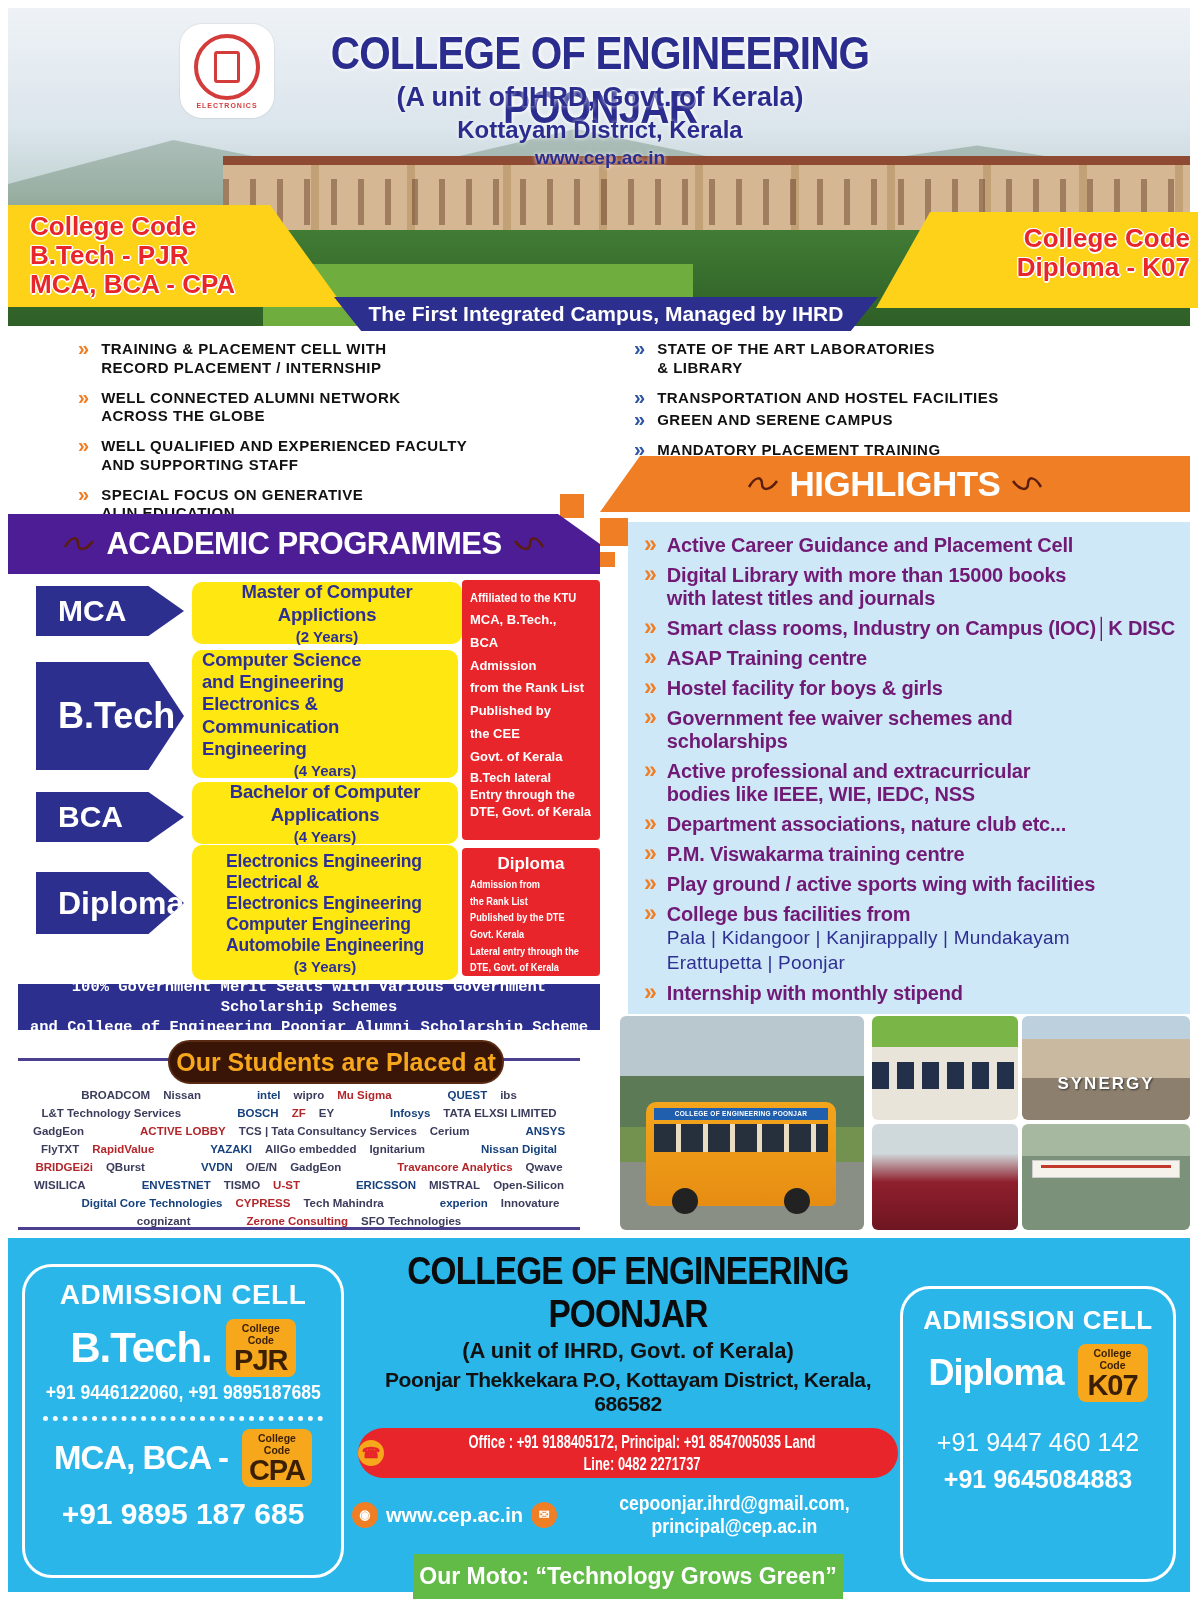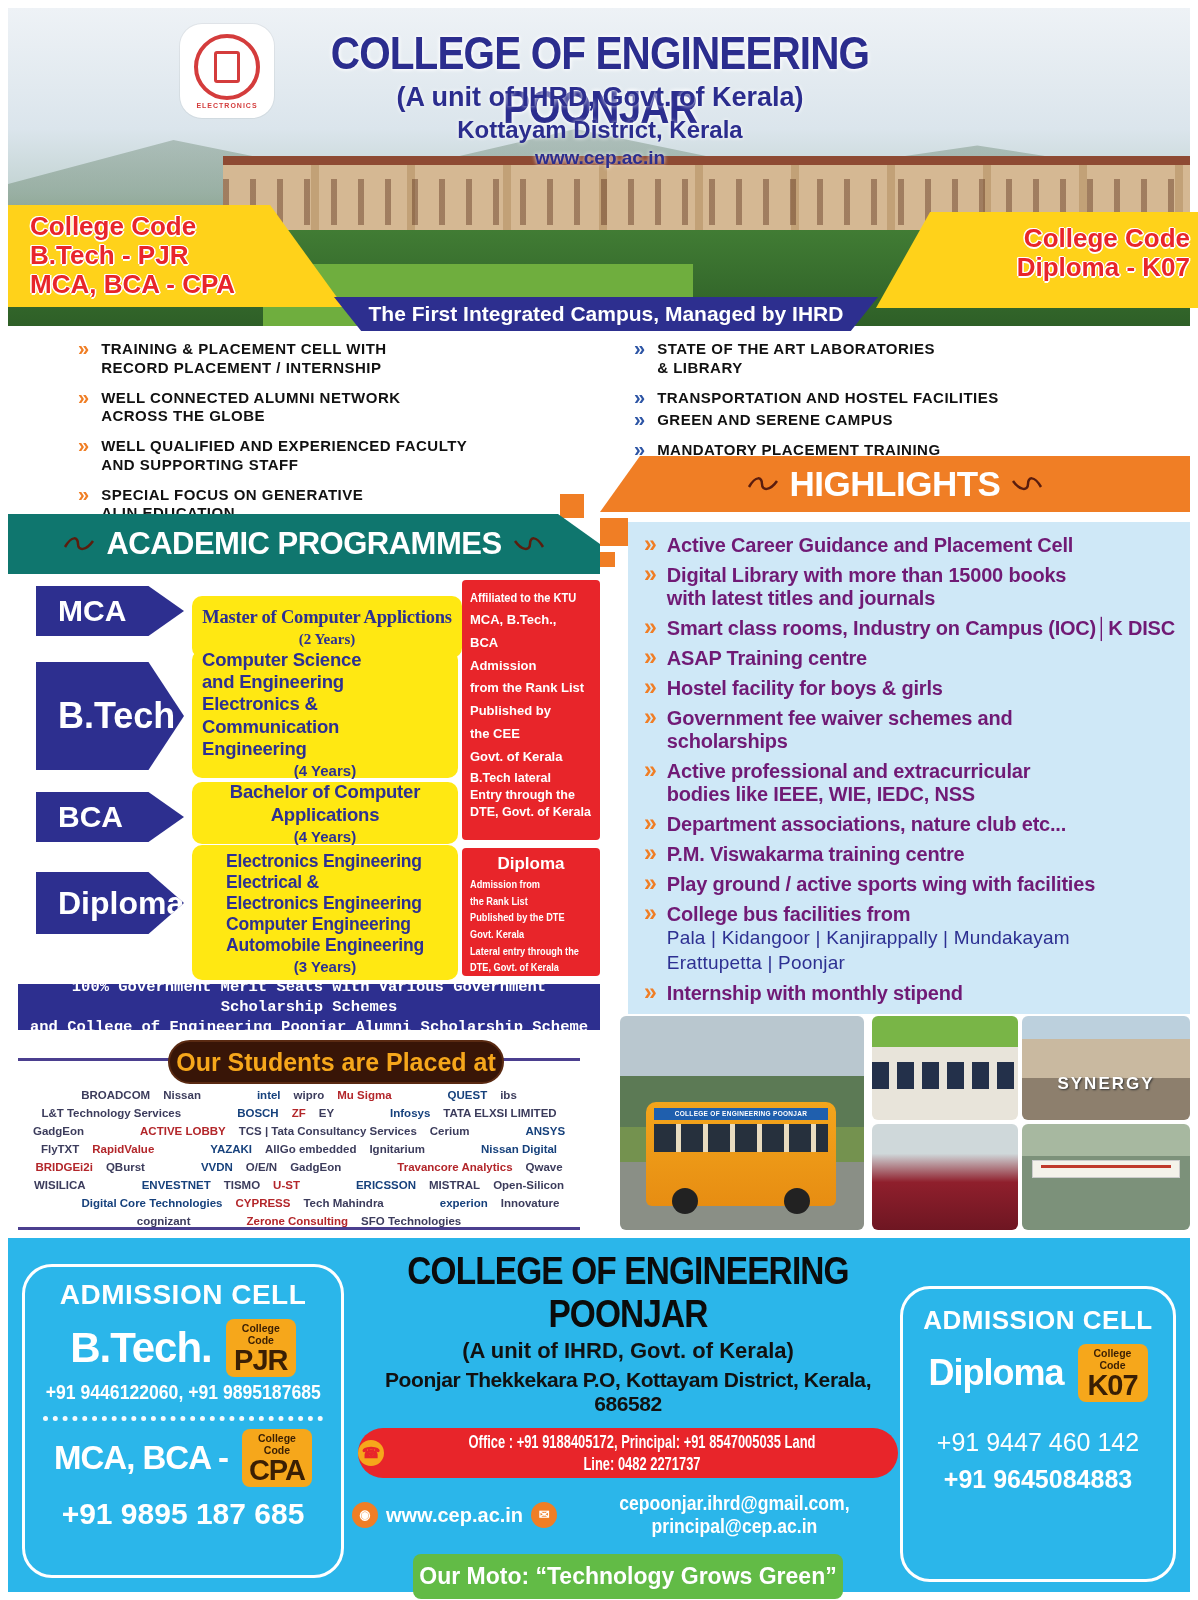--- a/index.html
+++ b/index.html
@@ -69,34 +69,34 @@
   .deco-sq1{left:600px;top:518px;width:28px;height:28px;background:#f07e25;}
   .deco-sq2{left:600px;top:552px;width:15px;height:15px;background:#f07e25;}
   .hl-panel{left:628px;top:522px;width:562px;height:492px;background:#cfe8f7;
         padding:12px 8px 8px 16px;box-sizing:border-box;display:flex;flex-direction:column;gap:7px;}
   .hl-item{display:flex;gap:10px;align-items:flex-start;}
   .hl-chev{color:#f07e25;font-weight:bold;font-size:23px;line-height:1;margin-top:-1px;}
   .hl-text{color:#701a75;font-weight:bold;font-size:20px;line-height:1.15;letter-spacing:-.2px;}
   .hl-sub{color:#2d3092;font-size:19px;line-height:1.3;letter-spacing:.2px;}
 
   
-  .ac-banner{left:8px;top:514px;width:592px;height:60px;background:#0f766e;
+  .ac-banner{left:8px;top:514px;width:592px;height:60px;background:#4c1d95;
         clip-path:polygon(0 0,calc(100% - 42px) 0,100% 50%,100% 100%,0 100%);
         display:flex;align-items:center;justify-content:center;gap:10px;}
   .ac-sq{left:560px;top:494px;width:24px;height:24px;background:#f07e25;}
   .flour{width:34px;height:22px;}
   .prog-arrow{background:#2d2f8f;color:#fff;font-weight:bold;display:flex;align-items:center;
         justify-content:flex-start;padding-left:22px;box-sizing:border-box;
         clip-path:polygon(0 0,76% 0,100% 50%,76% 100%,0 100%);}
   .prog-yellow{background:#ffe812;border-radius:10px;color:#2d3092;font-weight:bold;text-align:center;
         display:flex;flex-direction:column;align-items:center;justify-content:center;box-sizing:border-box;padding:4px 10px;}
   .p-name{font-size:18.5px;line-height:1.2;letter-spacing:-.2px;}
   .p-years{font-size:15px;margin-top:2px;}
   .a-mca{left:36px;top:586px;width:148px;height:50px;font-size:30px;}
-  .y-mca{left:192px;top:596px;width:270px;height:62px;font-family:Liberation Serif, serif;}
+  .y-mca{left:192px;top:582px;width:270px;height:62px;}
   .a-btech{left:36px;top:662px;width:148px;height:108px;font-size:36px;}
   .y-btech{left:192px;top:650px;width:266px;height:128px;}
   .a-bca{left:36px;top:792px;width:148px;height:50px;font-size:30px;}
   .y-bca{left:192px;top:782px;width:266px;height:62px;}
   .a-dip{left:36px;top:872px;width:148px;height:62px;font-size:32px;}
   .y-dip{left:192px;top:845px;width:266px;height:135px;}
   .redbox{background:#e8252a;color:#fff;border-radius:4px;box-sizing:border-box;padding:10px 8px;overflow:hidden;}
   .ktu{left:462px;top:580px;width:138px;height:260px;}
   .ktu-t{font-size:13px;font-weight:bold;white-space:nowrap;}
   .ktu-b{font-size:13px;font-weight:bold;line-height:1.75;margin-top:4px;}
@@ -165,21 +165,21 @@
   .fc-title{font-size:38px;font-weight:bold;letter-spacing:-1px;color:#0b0b0b;}
   .fc-sub{font-size:22px;font-weight:bold;margin-top:2px;}
   .fc-addr{font-size:21px;font-weight:bold;margin-top:4px;letter-spacing:-.4px;}
   .redpill{margin:12px auto 0;width:540px;background:#e8252a;border-radius:26px;color:#fff;
         font-weight:bold;font-size:19px;height:50px;display:flex;align-items:center;justify-content:center;gap:2px;box-sizing:border-box;}
   .icn{width:26px;height:26px;border-radius:50%;background:#f6a71b;color:#e8252a;font-size:15px;
         line-height:26px;text-align:center;flex:0 0 auto;}
   .webline{margin-top:14px;color:#fff;font-weight:bold;font-size:20px;display:flex;align-items:center;
         justify-content:center;gap:8px;}
   .webline .icn{background:#f07e25;color:#fff;font-size:13px;}
-  .greenpill{margin:16px auto 0;width:430px;background:#62bb46;border-radius:8px;color:#fff;
+  .greenpill{margin:16px auto 0;width:430px;background:#62bb46;border-radius:0;color:#fff;
         font-weight:bold;font-size:23px;padding:9px 0;}
   .ph-r1{font-size:25px;font-weight:normal;margin-top:26px;}
   .ph-r2{font-size:25px;font-weight:bold;margin-top:8px;}
 </style>
 </head>
 <body>
 
 <div class="poster">
 
   <div class="abs hero">

